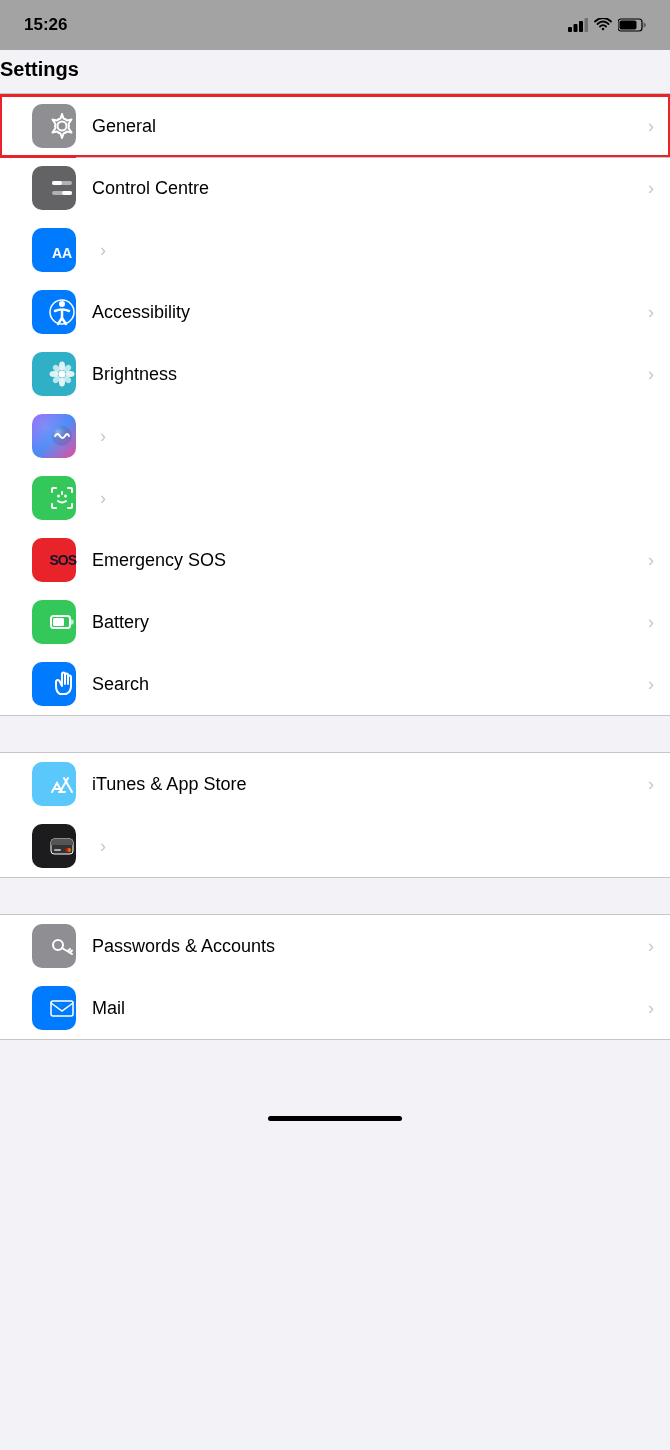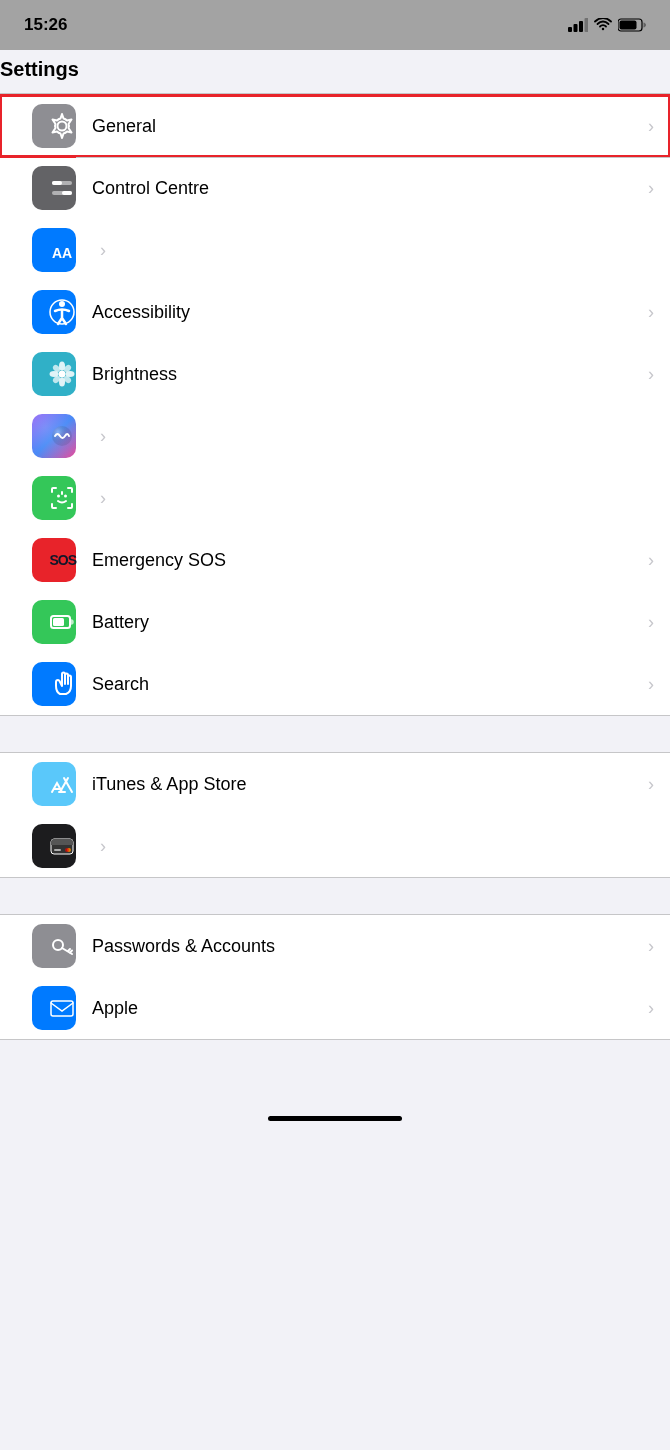--- a/index.html
+++ b/index.html
@@ -344,19 +344,19 @@
     <span class="row-chevron">›</span>
   </div>
 
   <div class="settings-row">
     <div class="row-icon" style="background:#007aff;">
       <svg class="icon-svg" viewBox="0 0 28 28" fill="none">
         <rect x="3" y="7" width="22" height="15" rx="2" stroke="white" stroke-width="1.5" fill="none"></rect>
         <path d="M3 9 L14 17 L25 9" stroke="white" stroke-width="1.5" stroke-linecap="round" fill="none"></path>
       </svg>
     </div>
-    <span class="row-label">Apple</span>
+    <span class="row-label">Mail</span>
     <span class="row-chevron">›</span>
   </div>
 </div>
 
 <div style="flex:1; background:#f2f2f7; min-height:60px;"></div>
 <div class="home-indicator"></div>
 
 </body></html>

